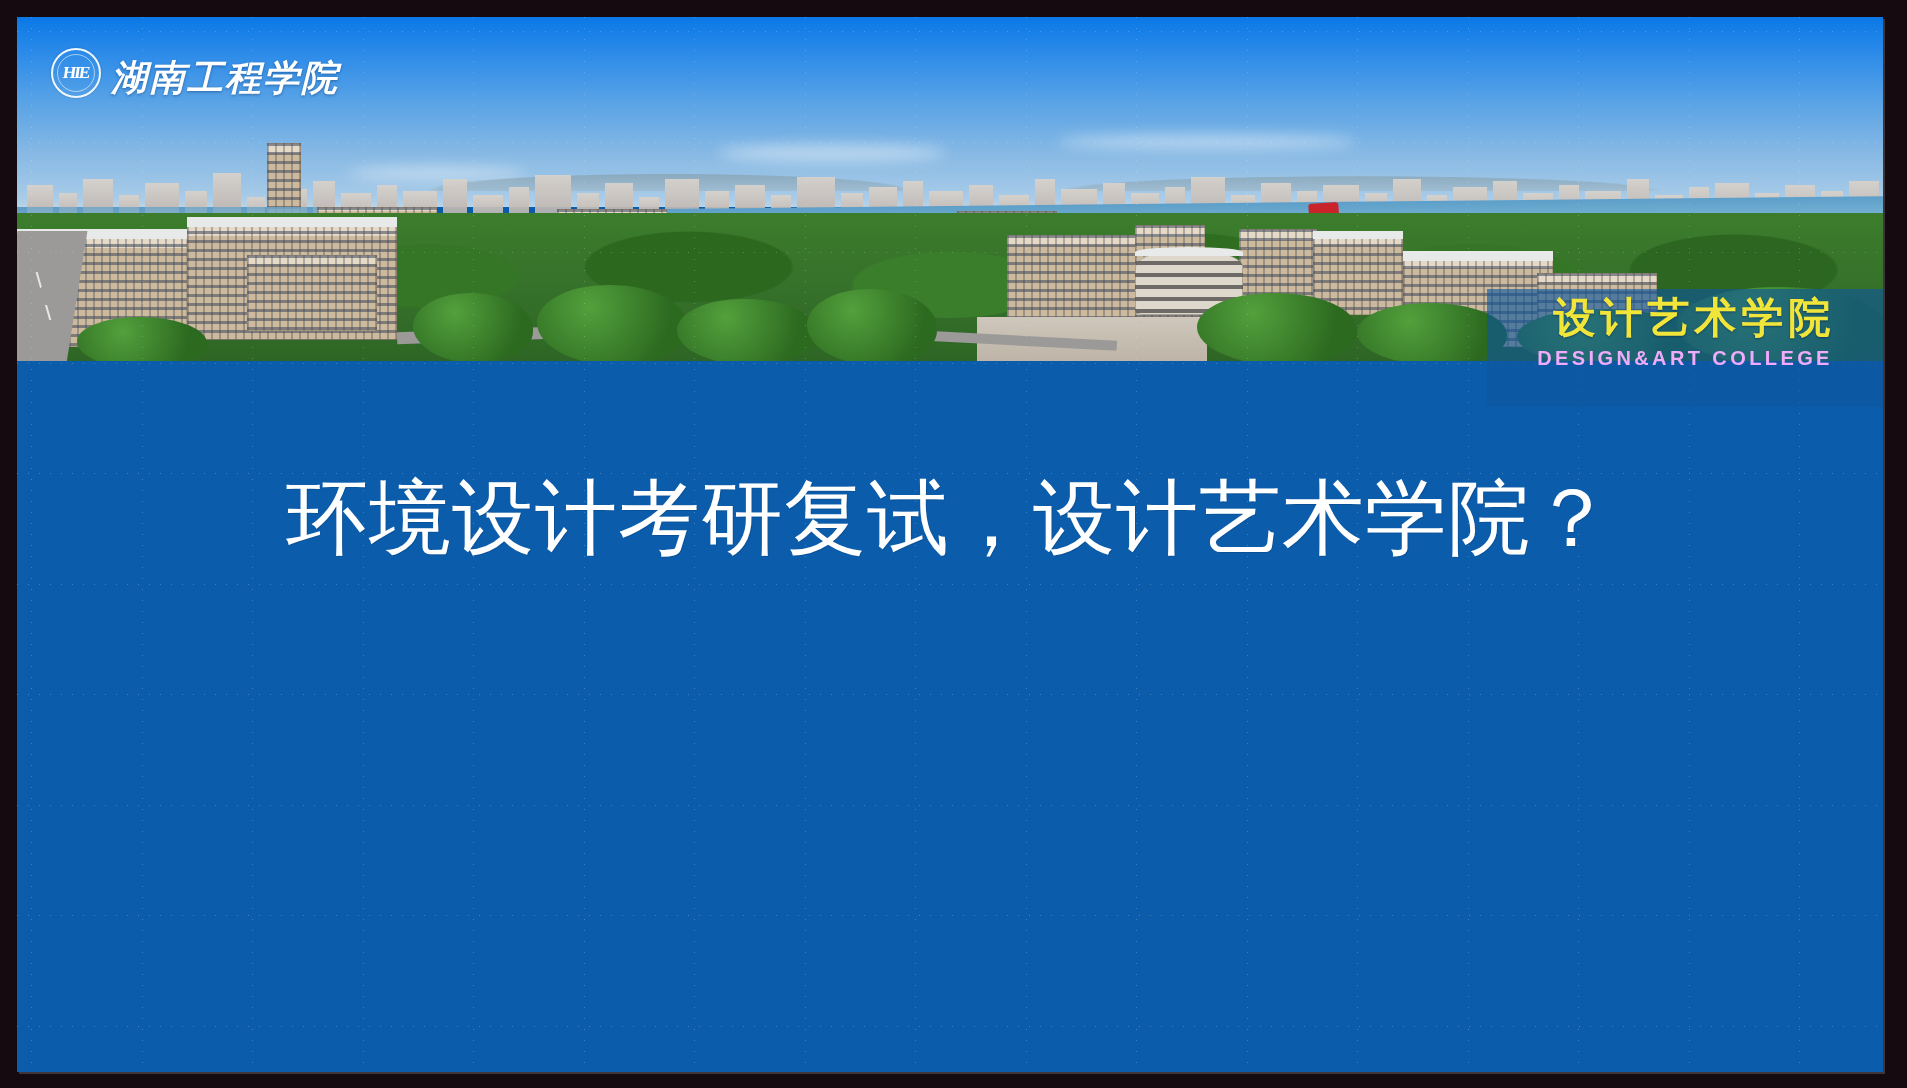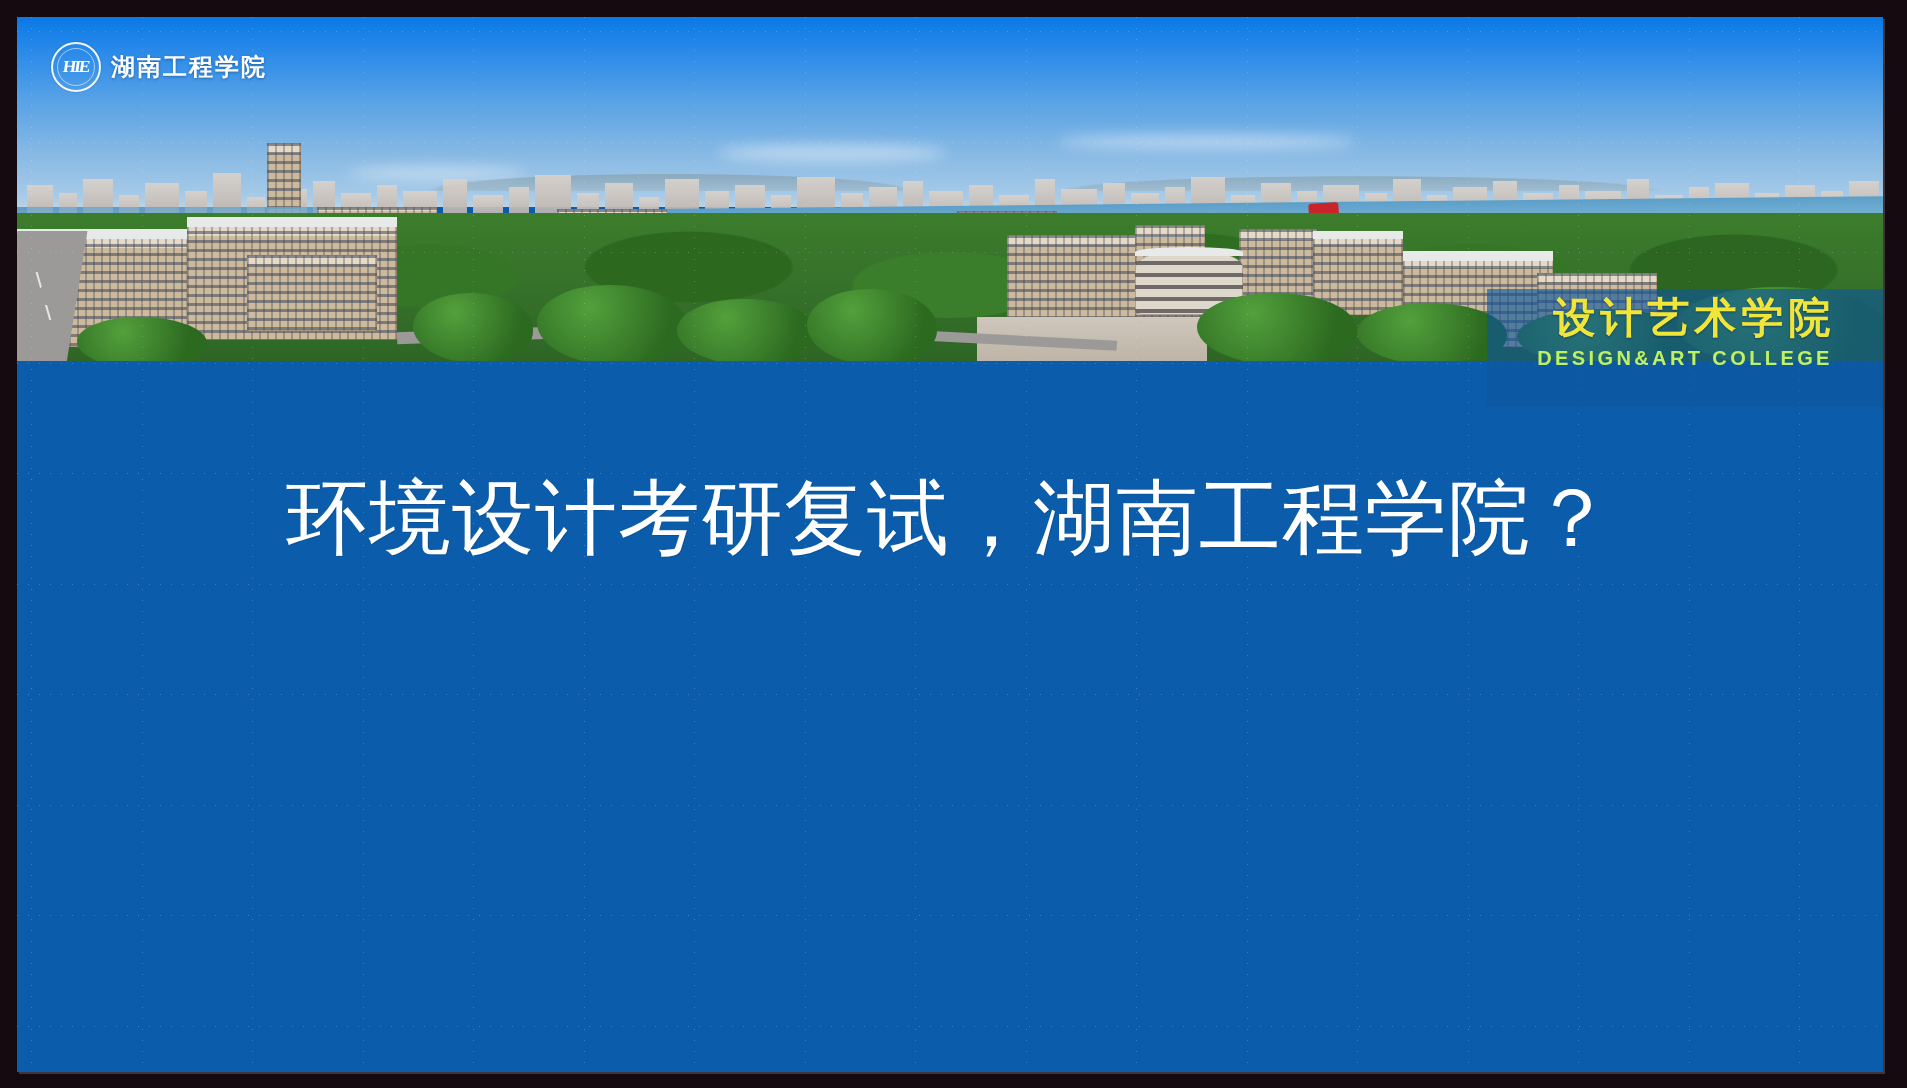--- a/index.html
+++ b/index.html
@@ -208,26 +208,28 @@
     border-radius:50%;
     border:1px solid rgba(255,255,255,0.55);
   }
   #logo .emblem .mono {
     color:#fff; font-size:17px; font-weight:700; letter-spacing:-2px;
     font-family:"Liberation Serif", serif;
     transform: skewX(-8deg);
   }
   #logo .wordmark {
     color:#ffffff;
-    font-size: 24px;
+    font-size: 36px;
     font-weight: 700;
     letter-spacing: 2px;
     font-family: "Liberation Serif", "DejaVu Serif", serif;
+    font-style: italic;
     text-shadow: 0 1px 3px rgba(0,40,90,.45);
     white-space: nowrap;
+    margin-top: 12px;
   }
 
   
   #college-badge {
     position: absolute;
     right: 0px;
     top: 272px;
     width: 396px;
     height: 118px;
     background: rgba(13, 86, 156, 0.62);
@@ -243,21 +245,21 @@
     color: #f2e53a;
     font-size: 42px;
     font-weight: 700;
     letter-spacing: 5px;
     line-height: 1.1;
     text-shadow: 0 1px 2px rgba(0,30,70,.5);
     white-space: nowrap;
     margin-left: 19px;
   }
   #college-badge .en {
-    color: #bef264;
+    color: #f0abfc;
     font-size: 20px;
     font-weight: 700;
     letter-spacing: 3.4px;
     margin-top: 6px;
     white-space: nowrap;
   }
 
   
   #title {
     position: absolute;
@@ -464,16 +466,16 @@
         <div class="hline" style="top: 235px;"></div>
         <div class="hline" style="top: 346px;"></div>
         <div class="hline" style="top: 456px;"></div>
         <div class="hline" style="top: 567px;"></div>
         <div class="hline" style="top: 677px;"></div>
         <div class="hline" style="top: 788px;"></div>
         <div class="hline" style="top: 898px;"></div>
         <div class="hline" style="top: 1009px;"></div>
       </div>
 
-    <div id="title">环境设计考研复试，湖南工程学院？</div>
+    <div id="title">环境设计考研复试，设计艺术学院？</div>
 
   </div>
 </div>
 
 </body></html>

